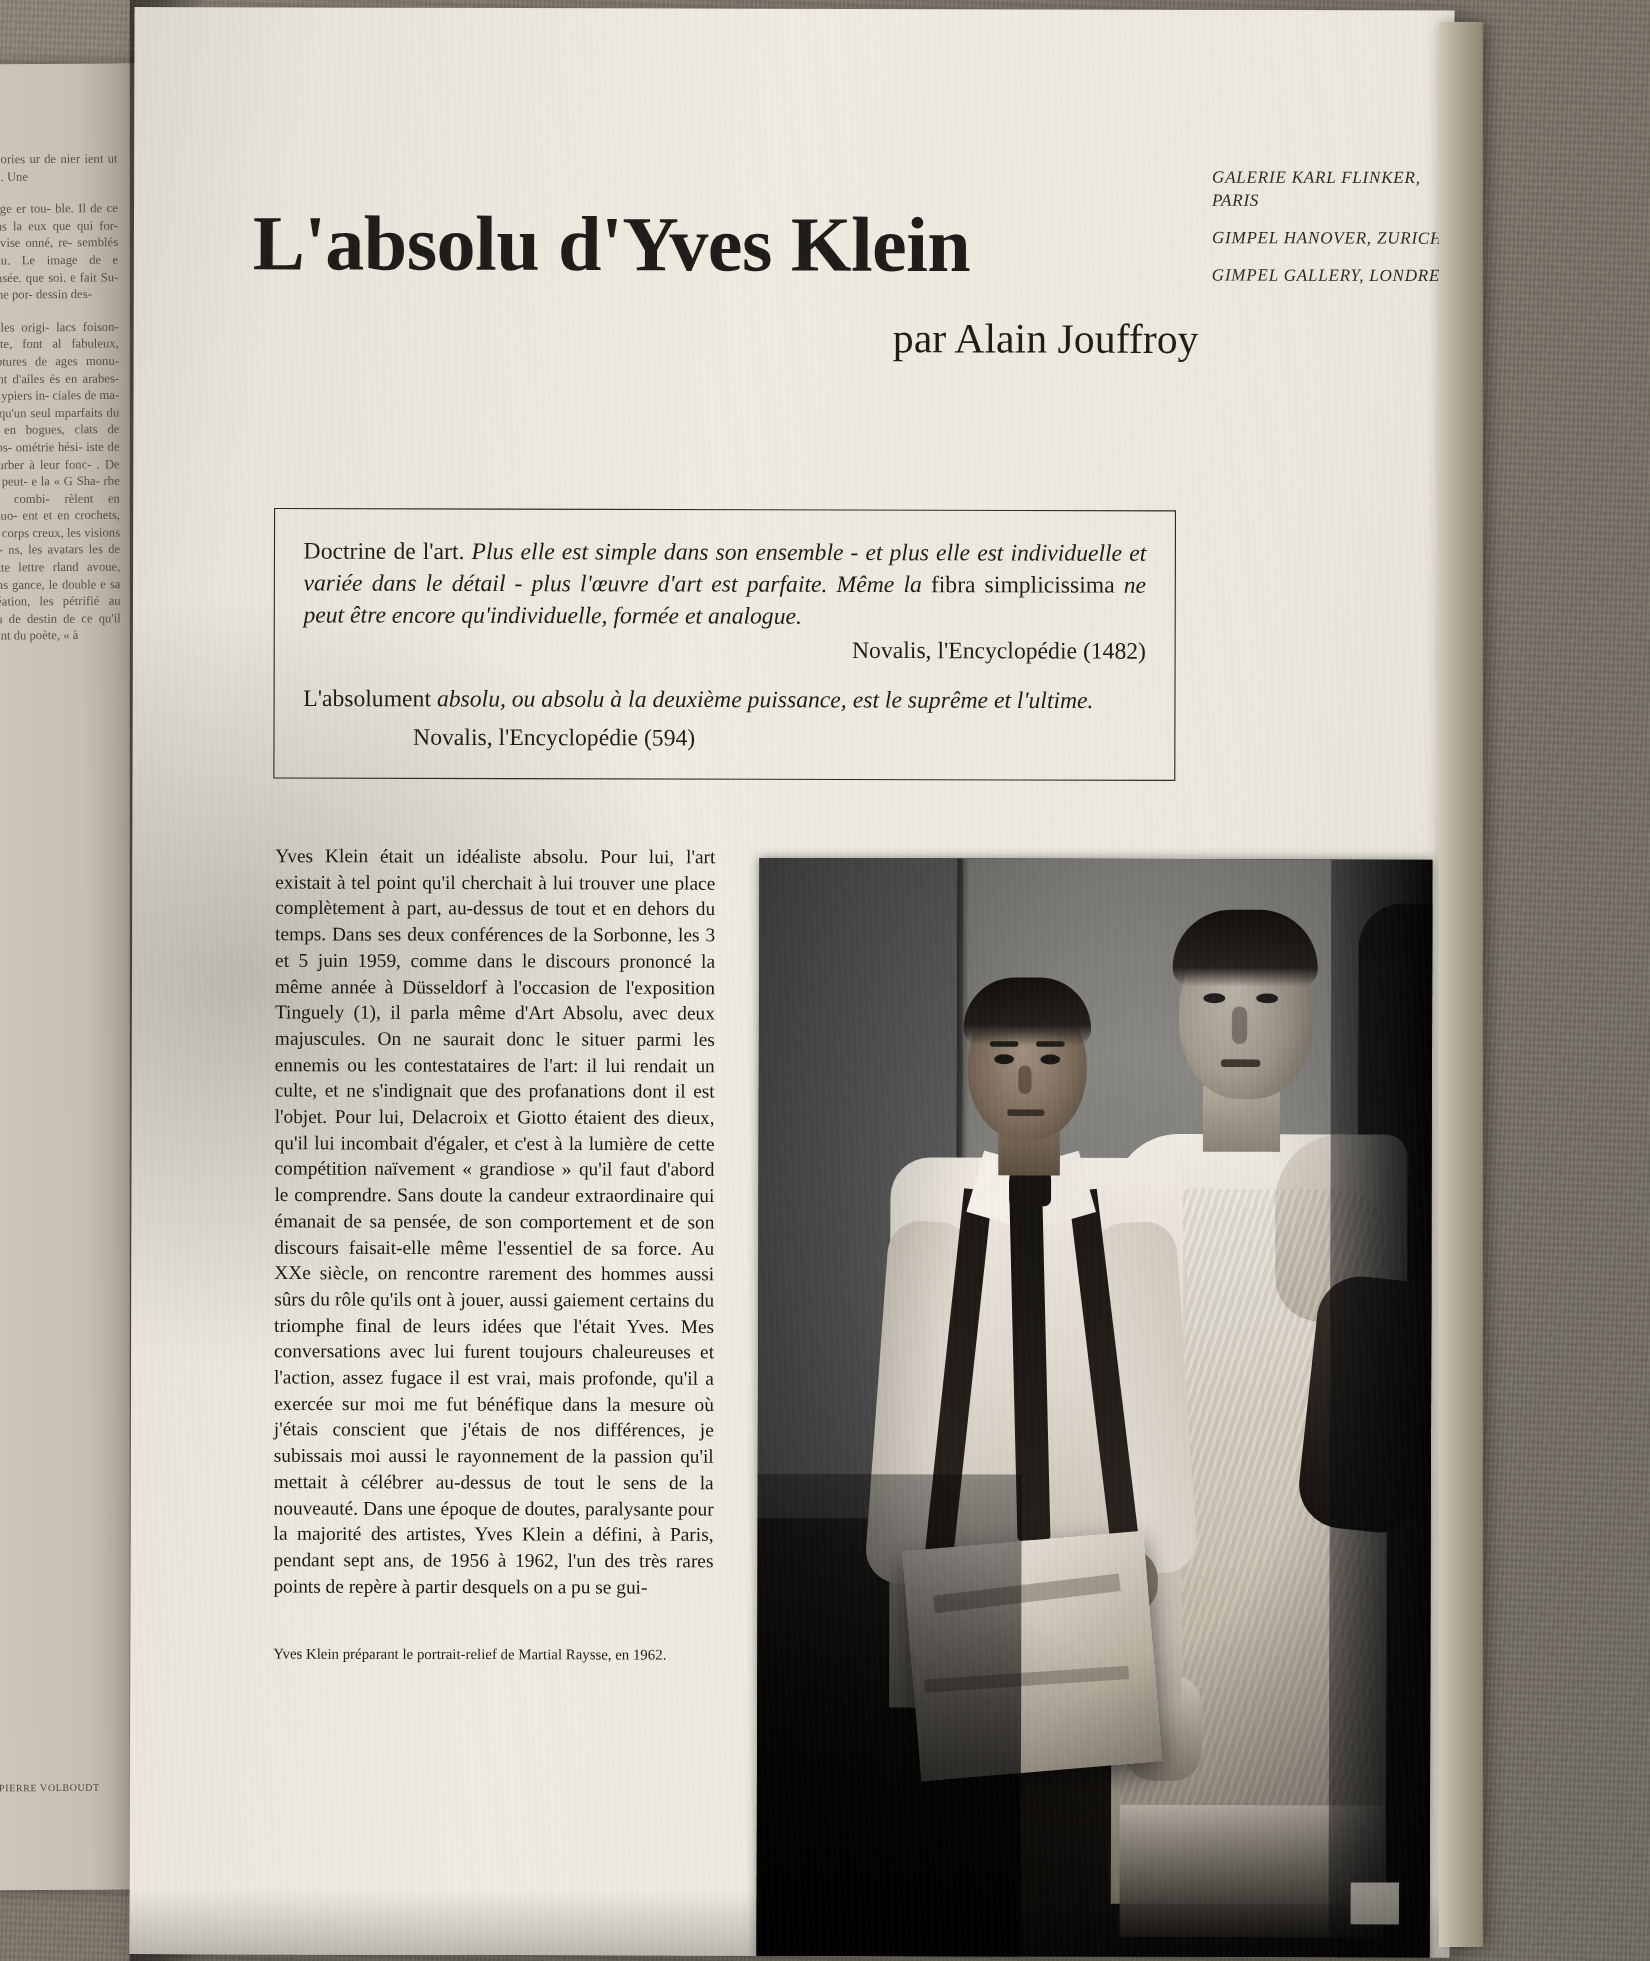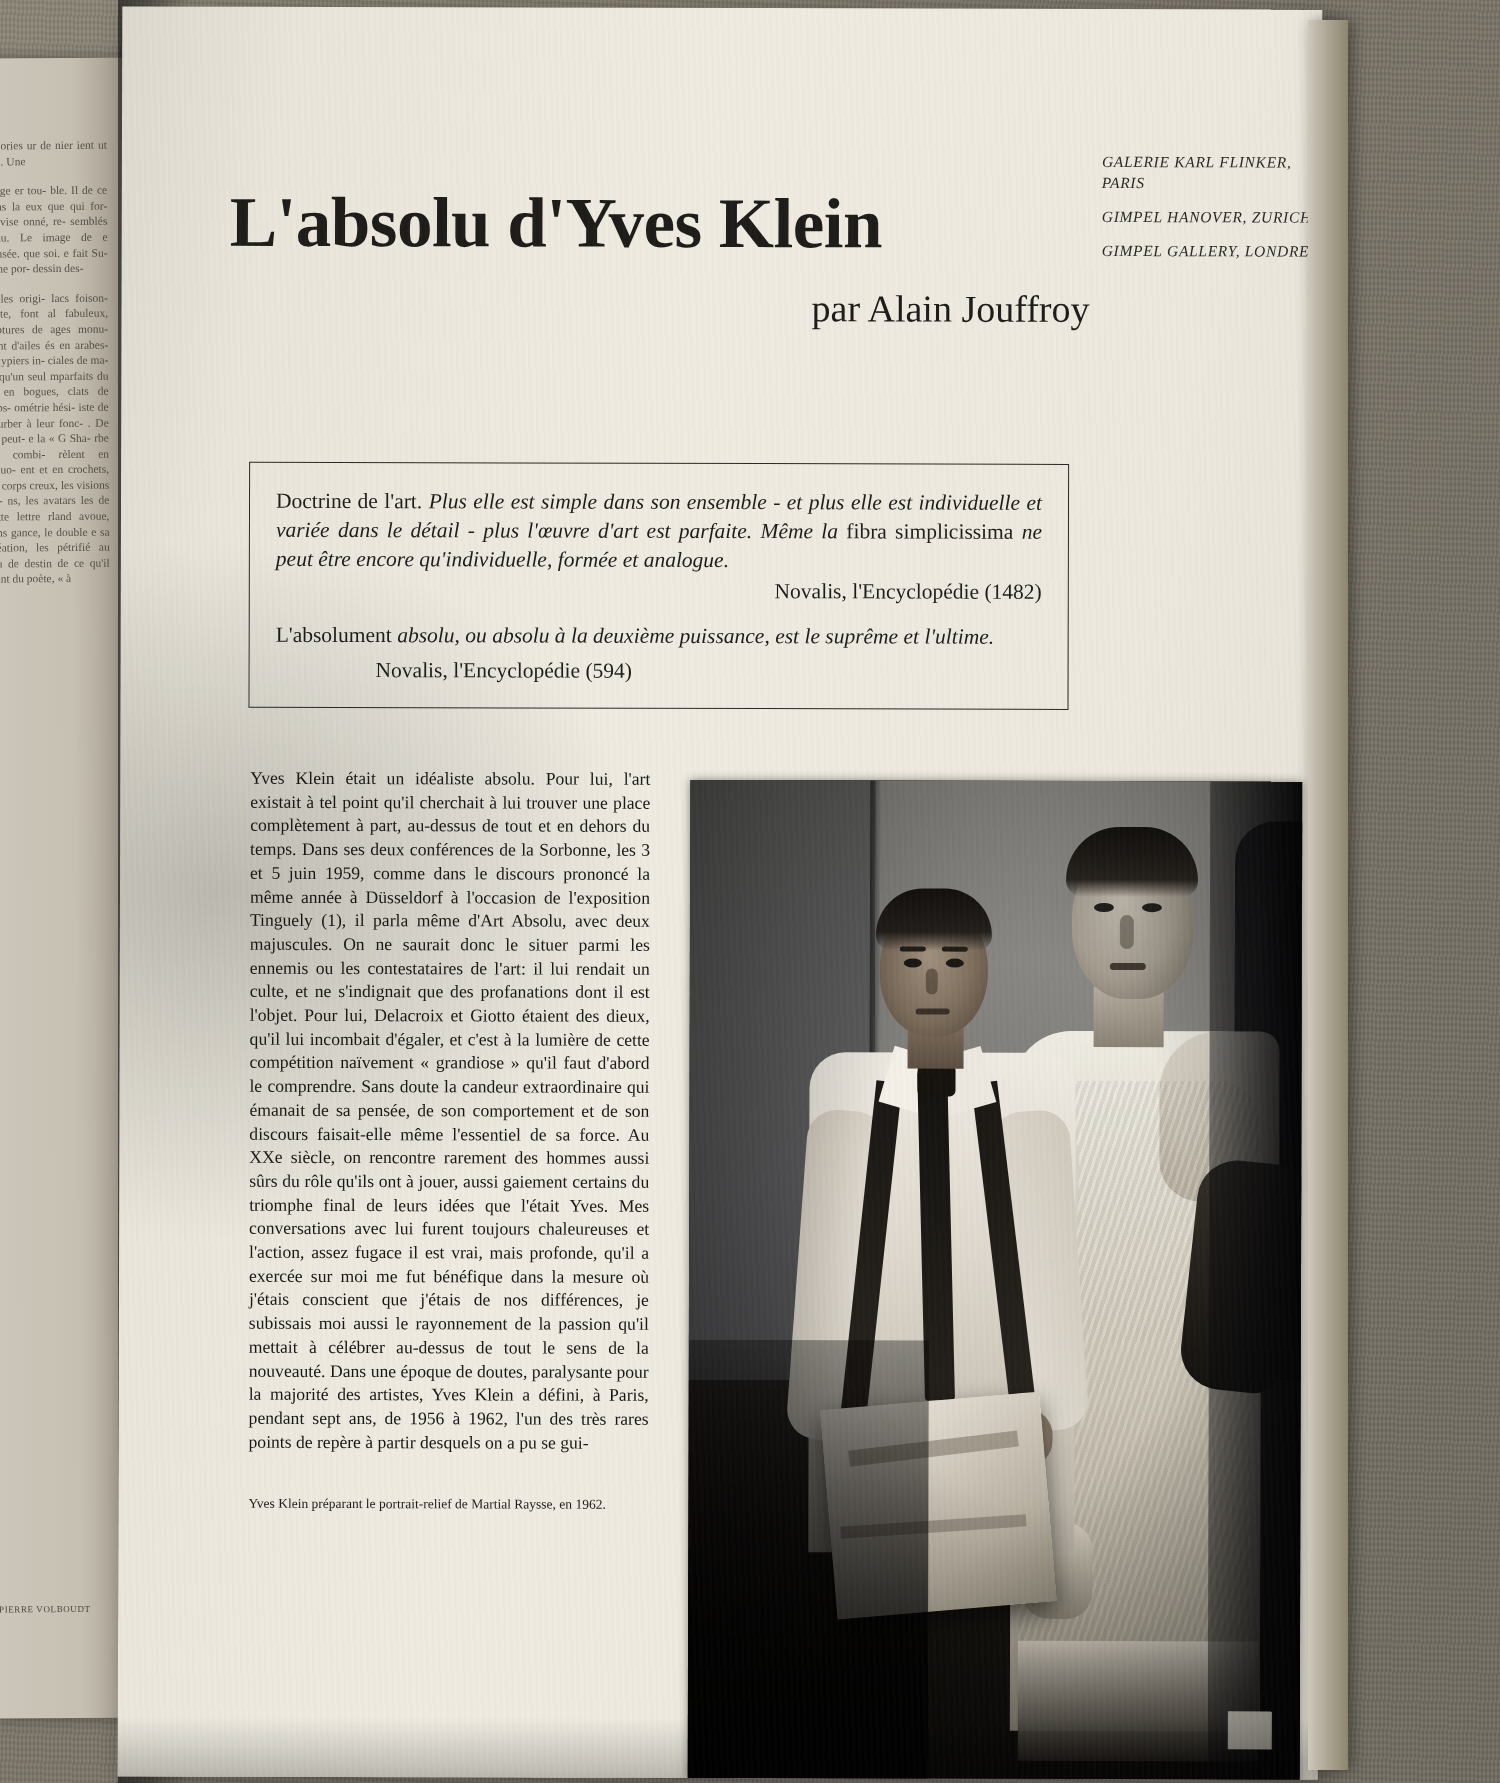--- a/index.html
+++ b/index.html
@@ -54,21 +54,21 @@
     font-size: 11.5px;
     line-height: 15.6px;
     text-align: justify;
     opacity: 0.82;
     font-family: "Liberation Serif", serif;
   }
   #left-col-text p { margin: 0 0 14px 0; }
   #left-sig {
     position: absolute;
     left: 6px;
-    bottom: 104px;
+    bottom: 88px;
     width: 120px;
     font-size: 9px;
     letter-spacing: 0.6px;
     color: #4a463c;
     font-variant: small-caps;
   }
 
   
   #gutter {
     position: absolute;

